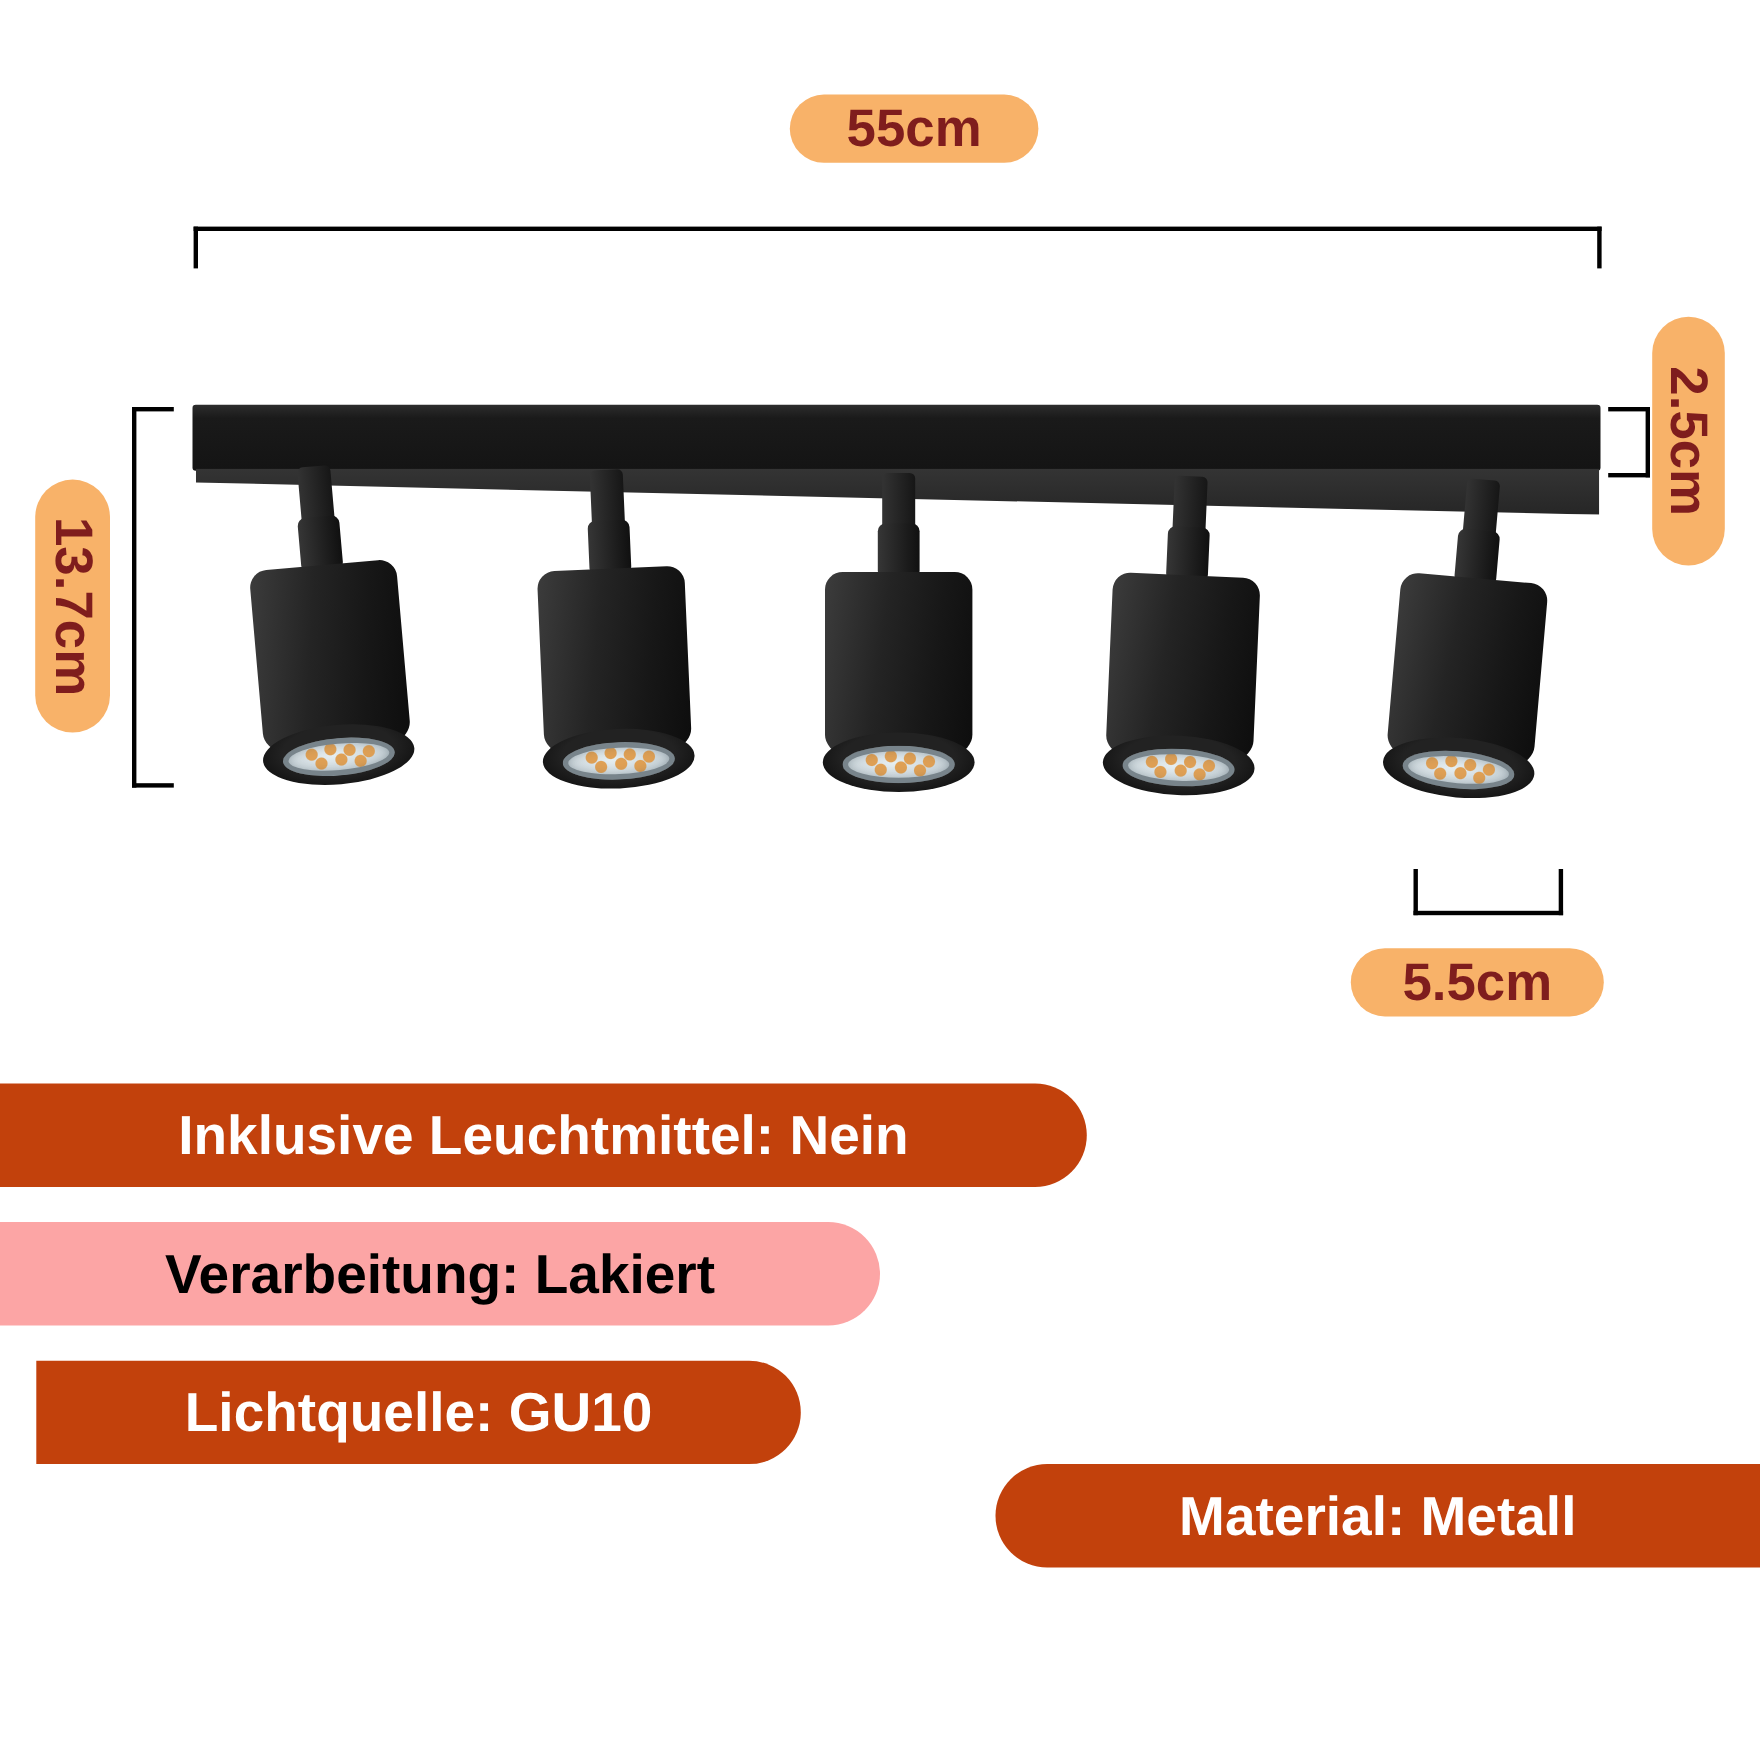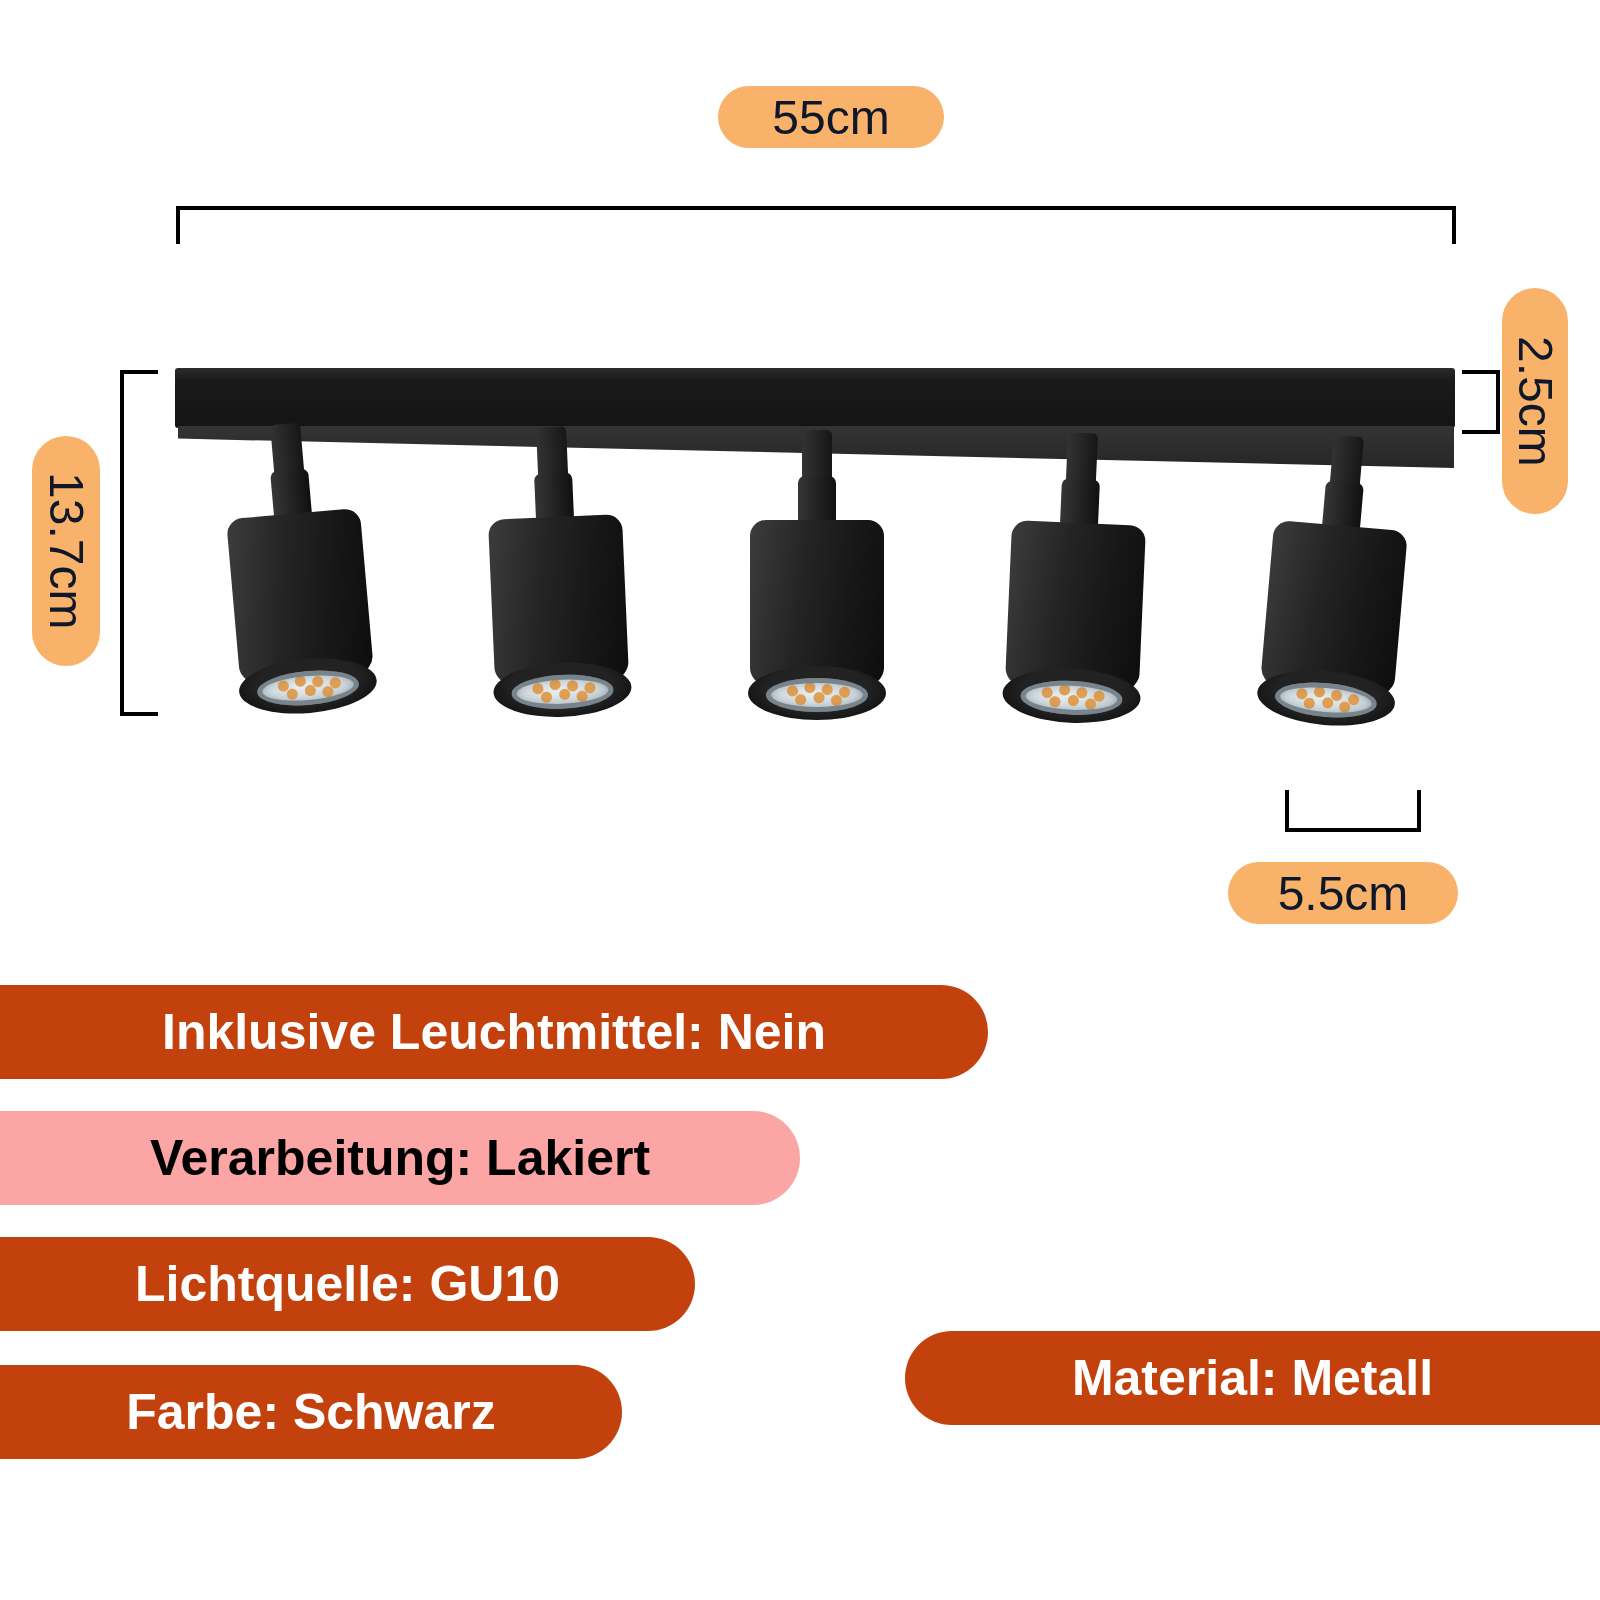--- a/index.html
+++ b/index.html
@@ -2,23 +2,23 @@
 <html><head>
 <meta charset="utf-8">
 <style>
   html,body{margin:0;padding:0;background:#ffffff;}
   .stage{
     position:relative;width:1600px;height:1600px;background:#ffffff;
     font-family:"Liberation Sans",sans-serif;overflow:hidden;
   }
   
   .pill{
-    position:absolute;background:#F8B269;color:#0f172a;
+    position:absolute;background:#F8B269;color:#7f1d1d;
     display:flex;align-items:center;justify-content:center;
-    font-size:48px;font-weight:400;white-space:nowrap;
+    font-size:48px;font-weight:700;white-space:nowrap;
   }
   .pill-top   {left:718px; top:86px;  width:226px;height:62px; border-radius:32px;}
   .pill-bottom{left:1228px;top:862px; width:230px;height:62px; border-radius:32px;}
   .pill-vert  {writing-mode:vertical-rl;text-orientation:mixed;}
   .pill-right {left:1502px;top:288px; width:66px; height:226px;border-radius:34px;}
   .pill-left  {left:32px;  top:436px; width:68px; height:230px;border-radius:34px;}
   
   .bracket{position:absolute;}
   .bracket-top   {left:176px; top:206px;width:1272px;height:34px;
                   border-top:4px solid #000;border-left:4px solid #000;border-right:4px solid #000;}
@@ -79,21 +79,21 @@
   .banner{
     position:absolute;height:94px;display:flex;align-items:center;justify-content:center;
     font-weight:bold;font-size:50px;white-space:nowrap;
   }
   .banner.green {background:#c2410c;color:#ffffff;}
   .banner.orange{background:#fca5a5;color:#000000;}
   .from-left {left:0;border-radius:0 47px 47px 0;}
   .from-right{right:0;border-radius:47px 0 0 47px;}
   .b1{top:985px; width:988px;}
   .b2{top:1111px;width:800px;}
-  .b3{top:1237px;width:695px;}
+  .b3{top:1237px;width:695px;margin-left:33px;}
   .b4{top:1365px;width:622px;}
   .b5{top:1331px;width:695px;}
   .b6{top:1461px;width:518px;}
 </style>
 </head>
 <body>
 
 <div class="stage">
 
   <div class="pill pill-top">55cm</div>
@@ -140,16 +140,15 @@
       <div class="stem"></div>
       <div class="cyl"></div>
       <div class="rim"></div>
       <div class="bulb"></div>
     </div>
   </div>
 
   <div class="banner green from-left b1">Inklusive Leuchtmittel: Nein</div>
   <div class="banner orange from-left b2">Verarbeitung: Lakiert</div>
   <div class="banner green from-left b3">Lichtquelle: GU10</div>
-  <div class="banner green from-left b4">Farbe: Schwarz</div>
   <div class="banner green from-right b5">Material: Metall</div>
 
 </div>
 
 </body></html>

